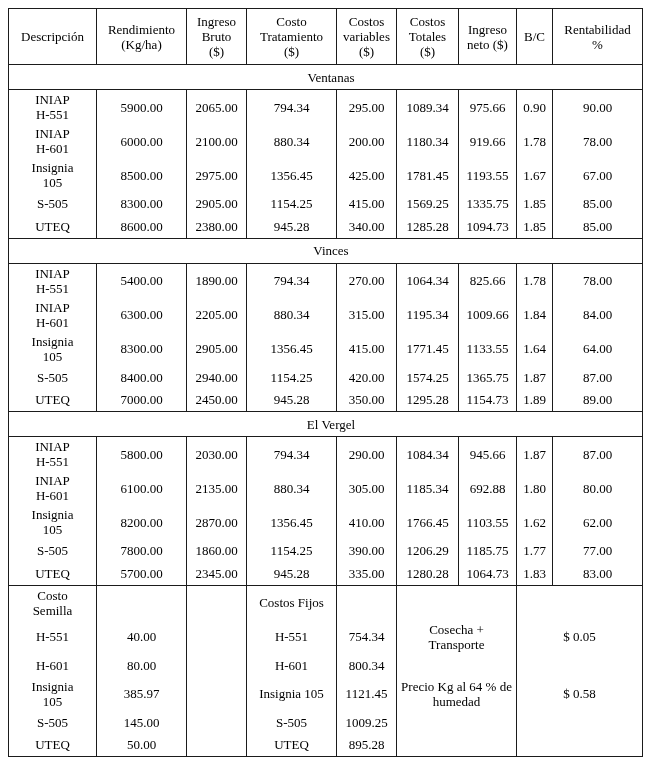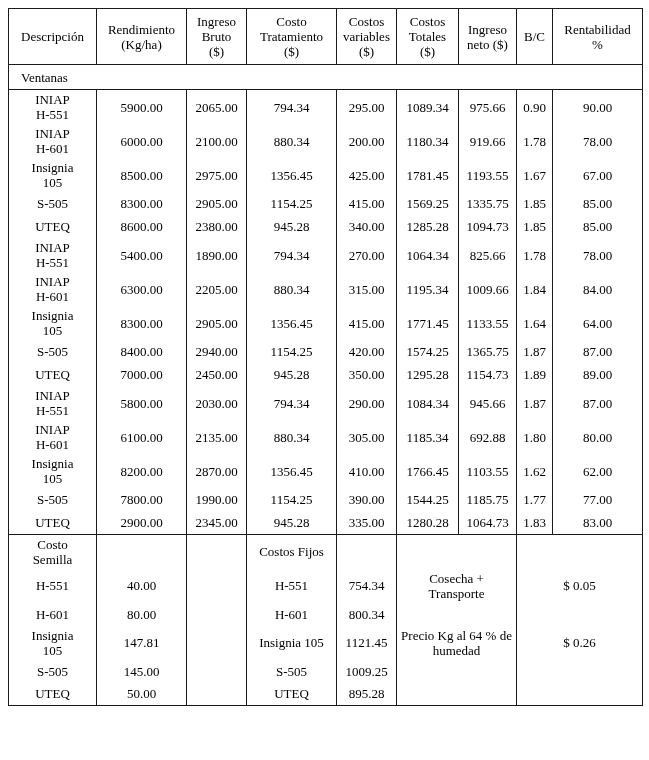--- a/index.html
+++ b/index.html
@@ -30,21 +30,21 @@
     white-space: pre-line;
     overflow: hidden;
   }
   thead tr { height: 56px; }
   thead th { border-bottom: 1px solid #1b1b1b; }
   tbody tr { height: 23px; }
   tr.section-row { height: 25px; }
   tr.section-row td {
     border-top: 1px solid #1b1b1b;
     border-bottom: 1px solid #1b1b1b;
-    text-align: left;
+    text-align: center;
     padding-left: 12px;
   }
   tr.footer-head td { border-top: 1px solid #1b1b1b; }
 </style>
 </head>
 <body>
 
 <div class="page">
   <table>
     <colgroup>
@@ -137,20 +137,23 @@
           <td>UTEQ</td>
           <td>8600.00</td>
           <td>2380.00</td>
           <td>945.28</td>
           <td>340.00</td>
           <td>1285.28</td>
           <td>1094.73</td>
           <td>1.85</td>
           <td>85.00</td>
         </tr>
+        <tr class="section-row">
+          <td colspan="9">Vinces</td>
+        </tr>
         <tr>
           <td>INIAP
 H-551</td>
           <td>5400.00</td>
           <td>1890.00</td>
           <td>794.34</td>
           <td>270.00</td>
           <td>1064.34</td>
           <td>825.66</td>
           <td>1.78</td>
@@ -195,20 +198,23 @@
           <td>UTEQ</td>
           <td>7000.00</td>
           <td>2450.00</td>
           <td>945.28</td>
           <td>350.00</td>
           <td>1295.28</td>
           <td>1154.73</td>
           <td>1.89</td>
           <td>89.00</td>
         </tr>
+        <tr class="section-row">
+          <td colspan="9">El Vergel</td>
+        </tr>
         <tr>
           <td>INIAP
 H-551</td>
           <td>5800.00</td>
           <td>2030.00</td>
           <td>794.34</td>
           <td>290.00</td>
           <td>1084.34</td>
           <td>945.66</td>
           <td>1.87</td>
@@ -234,31 +240,31 @@
           <td>1356.45</td>
           <td>410.00</td>
           <td>1766.45</td>
           <td>1103.55</td>
           <td>1.62</td>
           <td>62.00</td>
         </tr>
         <tr>
           <td>S-505</td>
           <td>7800.00</td>
-          <td>1990.00</td>
+          <td>1860.00</td>
           <td>1154.25</td>
           <td>390.00</td>
-          <td>1544.25</td>
+          <td>1206.29</td>
           <td>1185.75</td>
           <td>1.77</td>
           <td>77.00</td>
         </tr>
         <tr>
           <td>UTEQ</td>
-          <td>2900.00</td>
+          <td>5700.00</td>
           <td>2345.00</td>
           <td>945.28</td>
           <td>335.00</td>
           <td>1280.28</td>
           <td>1064.73</td>
           <td>1.83</td>
           <td>83.00</td>
         </tr>
         <tr class="footer-head">
           <td>Costo
@@ -285,27 +291,27 @@
           <td>80.00</td>
           <td></td>
           <td>H-601</td>
           <td>800.34</td>
           <td colspan="2"></td>
           <td colspan="2"></td>
         </tr>
         <tr>
           <td>Insignia
 105</td>
-          <td>147.81</td>
+          <td>385.97</td>
           <td></td>
           <td>Insignia 105</td>
           <td>1121.45</td>
           <td colspan="2">Precio Kg al 64 % de
 humedad</td>
-          <td colspan="2">$ 0.26</td>
+          <td colspan="2">$ 0.58</td>
         </tr>
         <tr>
           <td>S-505</td>
           <td>145.00</td>
           <td></td>
           <td>S-505</td>
           <td>1009.25</td>
           <td colspan="2"></td>
           <td colspan="2"></td>
         </tr>

